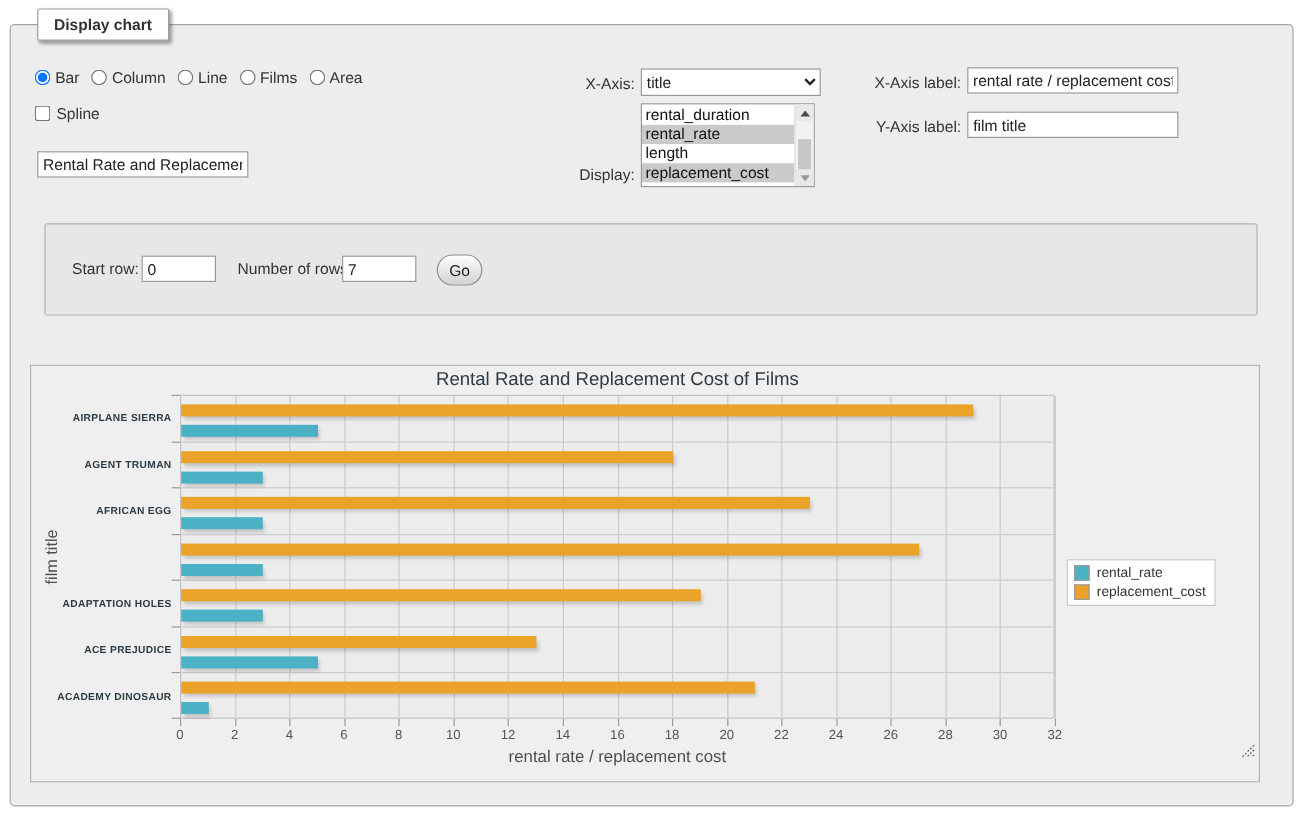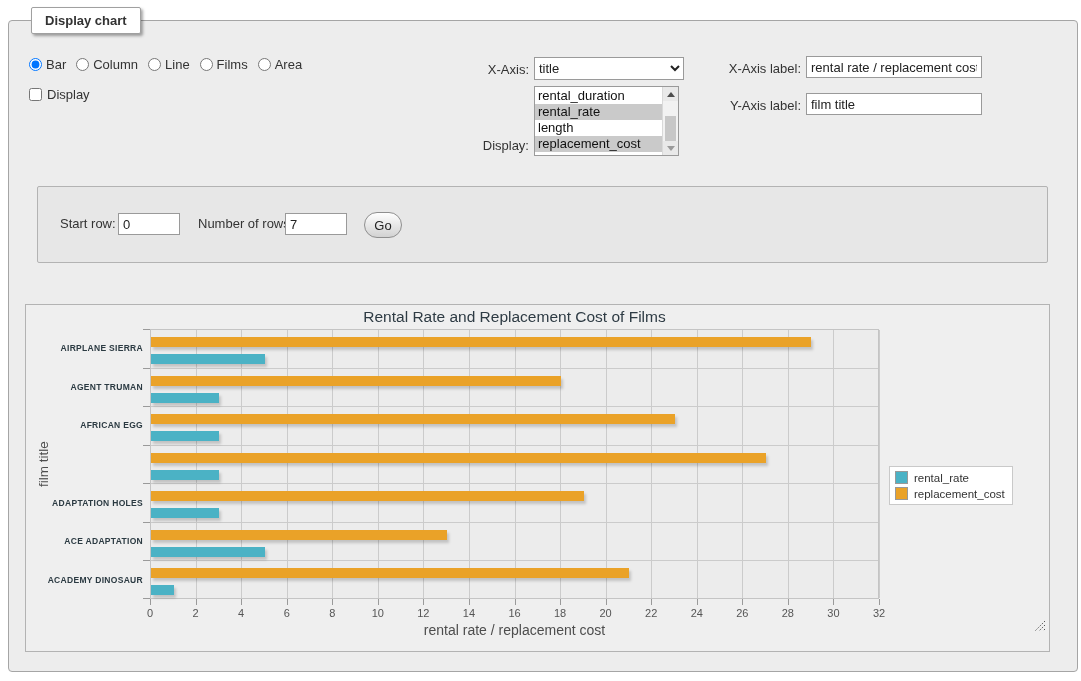--- a/index.html
+++ b/index.html
@@ -119,23 +119,24 @@
           <span>Films</span>
         </label>
         <label>
           <input type="radio" name="ctype" style="">
           <span>Area</span>
         </label>
       </div>
 
     <div class="check-row">
       <input type="checkbox" id="stackedCb" style="">
-      <span>Display</span>
+      <span>Spline</span>
     </div>
 
+    <input type="text" class="title-input" value="Rental Rate and Replacemer" style="">
 
     <span class="lbl xaxis-lbl">X-Axis:</span>
     <select class="xaxis-select" id="xAxisSelect"><option>title</option></select>
 
     <span class="lbl series-lbl">Display:</span>
     <div class="listbox">
       <div class="opts" id="seriesOpts">
           <div class="opt">rental_duration</div>
           <div class="opt sel">rental_rate</div>
           <div class="opt">length</div>
@@ -167,21 +168,21 @@
     </div>
 
     <div class="chart-box">
       <div class="chart-title">Rental Rate and Replacement Cost of Films</div>
       <div class="yaxis-title">film title</div>
       <div class="ylabels" id="yLabels">
           <div class="ycat" style="top: 0px; height: 38.5714px;">AIRPLANE SIERRA</div>
           <div class="ycat" style="top: 38.5714px; height: 38.5714px;">AGENT TRUMAN</div>
           <div class="ycat" style="top: 77.1429px; height: 38.5714px;">AFRICAN EGG</div>
           <div class="ycat" style="top: 154.286px; height: 38.5714px;">ADAPTATION HOLES</div>
-          <div class="ycat" style="top: 192.857px; height: 38.5714px;">ACE ADAPTATION</div>
+          <div class="ycat" style="top: 192.857px; height: 38.5714px;">ACE PREJUDICE</div>
           <div class="ycat" style="top: 231.429px; height: 38.5714px;">ACADEMY DINOSAUR</div>
         </div>
       <div class="plot" id="plotArea">
           <div class="vgrid" style="left: 44.5625px;"></div>
           <div class="vgrid" style="left: 90.125px;"></div>
           <div class="vgrid" style="left: 135.688px;"></div>
           <div class="vgrid" style="left: 181.25px;"></div>
           <div class="vgrid" style="left: 226.812px;"></div>
           <div class="vgrid" style="left: 272.375px;"></div>
           <div class="vgrid" style="left: 317.938px;"></div>

